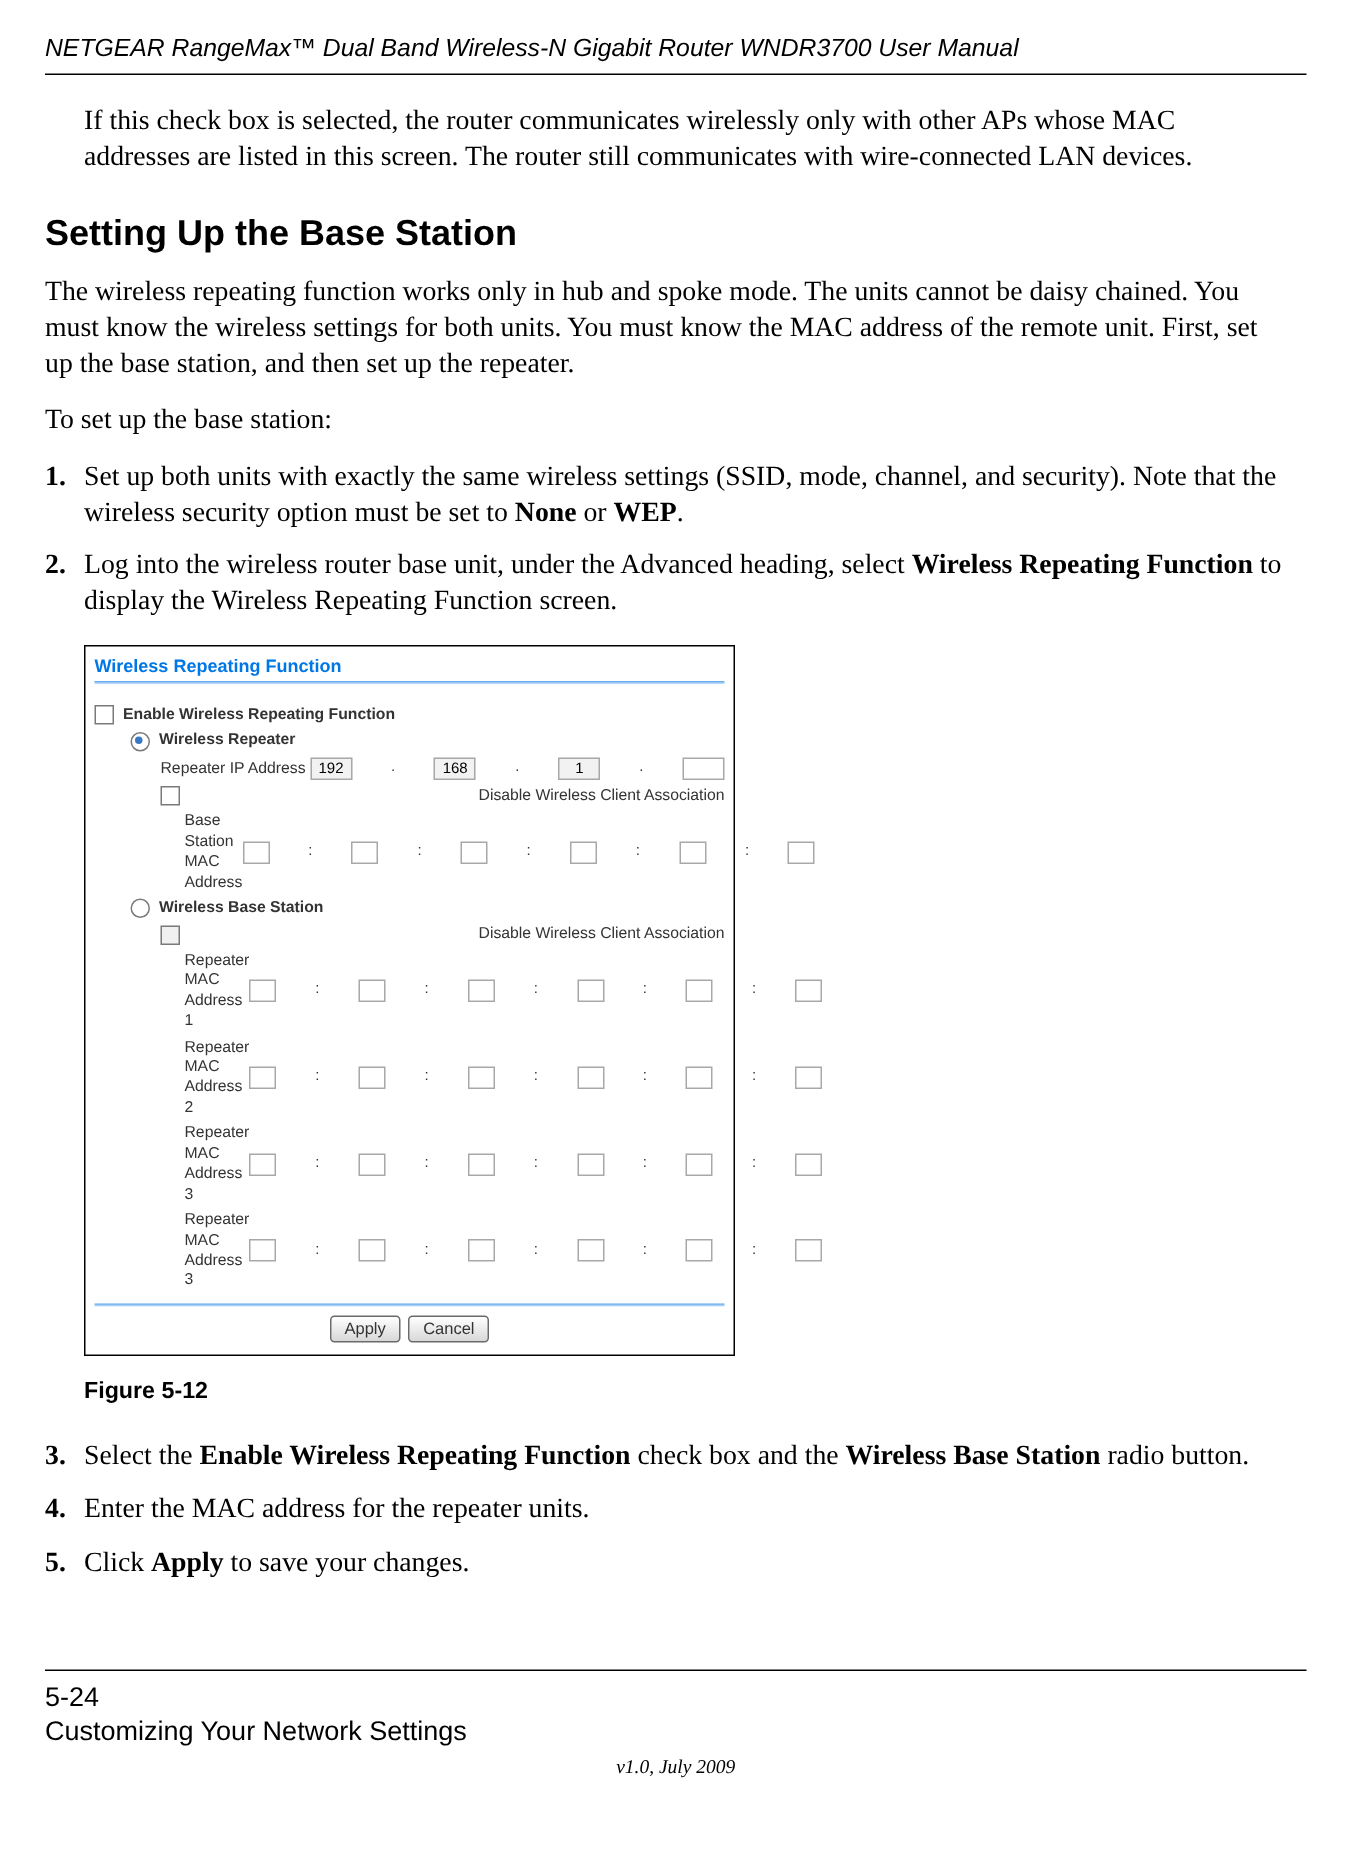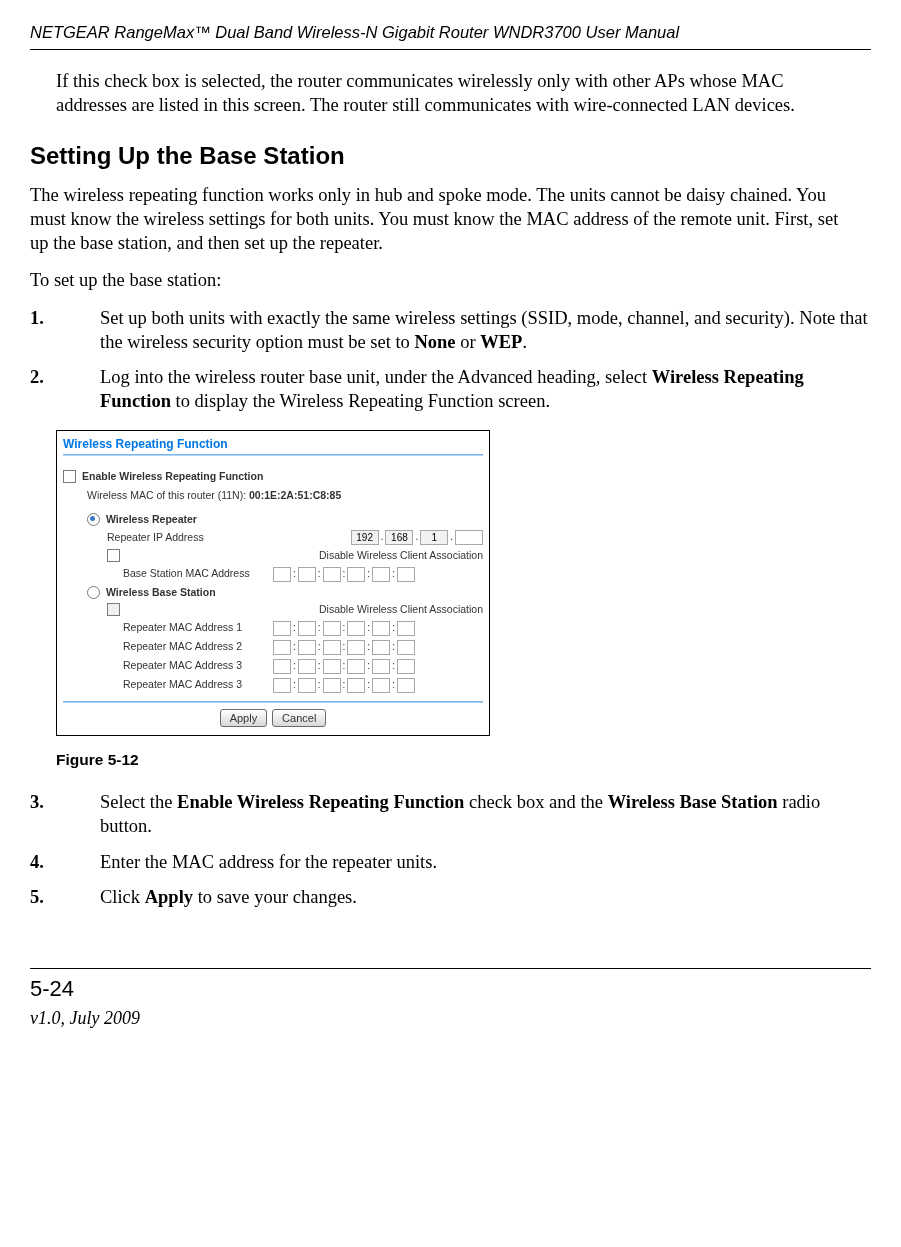--- a/index.html
+++ b/index.html
@@ -44,21 +44,20 @@
     display: flex;
     margin-bottom: 12px;
   }
   ol.steps > li .num {
     font-weight: bold;
     width: 26px;
     flex: none;
   }
   ol.steps > li .body {
     flex: 1;
-    margin-left: 44px;
   }
   b { font-weight: bold; }
   
   .shot-wrap {
     margin: 6px 0 6px 26px;
     border: 1.5px solid #000;
     width: 434px;
     box-sizing: border-box;
     padding: 6px 6px 8px 6px;
     font-family: Tahoma, Arial, sans-serif;
@@ -121,20 +120,21 @@
   .sub1 { margin-left: 24px; }
   .sub2 { margin-left: 44px; justify-content: space-between; }
   .sub3 { margin-left: 60px; }
   .lbl {
     display: inline-block;
     width: 150px;
   }
   .ip-group, .mac-group {
     display: inline-flex;
     align-items: center;
+    gap: 24px;
   }
   .ip-group input, .mac-group input {
     width: 26px;
     height: 13px;
     font-size: 10px;
     text-align: center;
     border: 1px solid #a8a8a8;
     padding: 0;
     background: #f2f2f2;
   }
@@ -169,26 +169,27 @@
     margin: 14px 0 22px 26px;
   }
   .footer-rule {
     border: none;
     border-top: 1.5px solid #000;
     margin: 58px 0 6px 0;
   }
   .footer-row {
     display: flex;
     justify-content: space-between;
-    font-size: 22px;
+    font-size: 18px;
     flex-direction: column;
   }
   .footer-center {
+    text-align: center;
     font-style: italic;
-    font-size: 18px;
+    font-size: 13px;
     margin-top: 4px;
   }
   .footer-row .left {
     font-family: Arial, Helvetica, sans-serif;
   }
   .footer-row .right {
     font-family: Arial, Helvetica, sans-serif;
   }
 </style>
 </head>
@@ -221,24 +222,20 @@
 
 <div class="shot-wrap">
   <div class="shot-title">Wireless Repeating Function</div>
   <div class="shot-hr"></div>
 
   <div class="shot-row">
     <span class="cbox"></span>
     <b>Enable Wireless Repeating Function</b>
   </div>
 
-  <div class="macinfo">
-    <span>Wireless MAC of this router (11N):</span>
-    <b>00:1E:2A:51:C8:85</b>
-  </div>
 
   <div class="shot-row sub1">
     <span class="radio selected"></span>
     <b>Wireless Repeater</b>
   </div>
   <div class="shot-row sub2">
     <span class="lbl">Repeater IP Address</span>
     <span class="ip-group">
       <input value="192" style="">
         <span>.</span>
@@ -367,14 +364,15 @@
     <span class="num">5.</span>
     <span class="body">
       <span>Click </span><b>Apply</b><span> to save your changes.</span>
     </span>
   </li>
 </ol>
 
 <hr class="footer-rule">
 <div class="footer-row">
   <span class="left">5-24</span>
+  <span class="right">Customizing Your Network Settings</span>
 </div>
 <div class="footer-center">v1.0, July 2009</div>
 
 </body></html>

